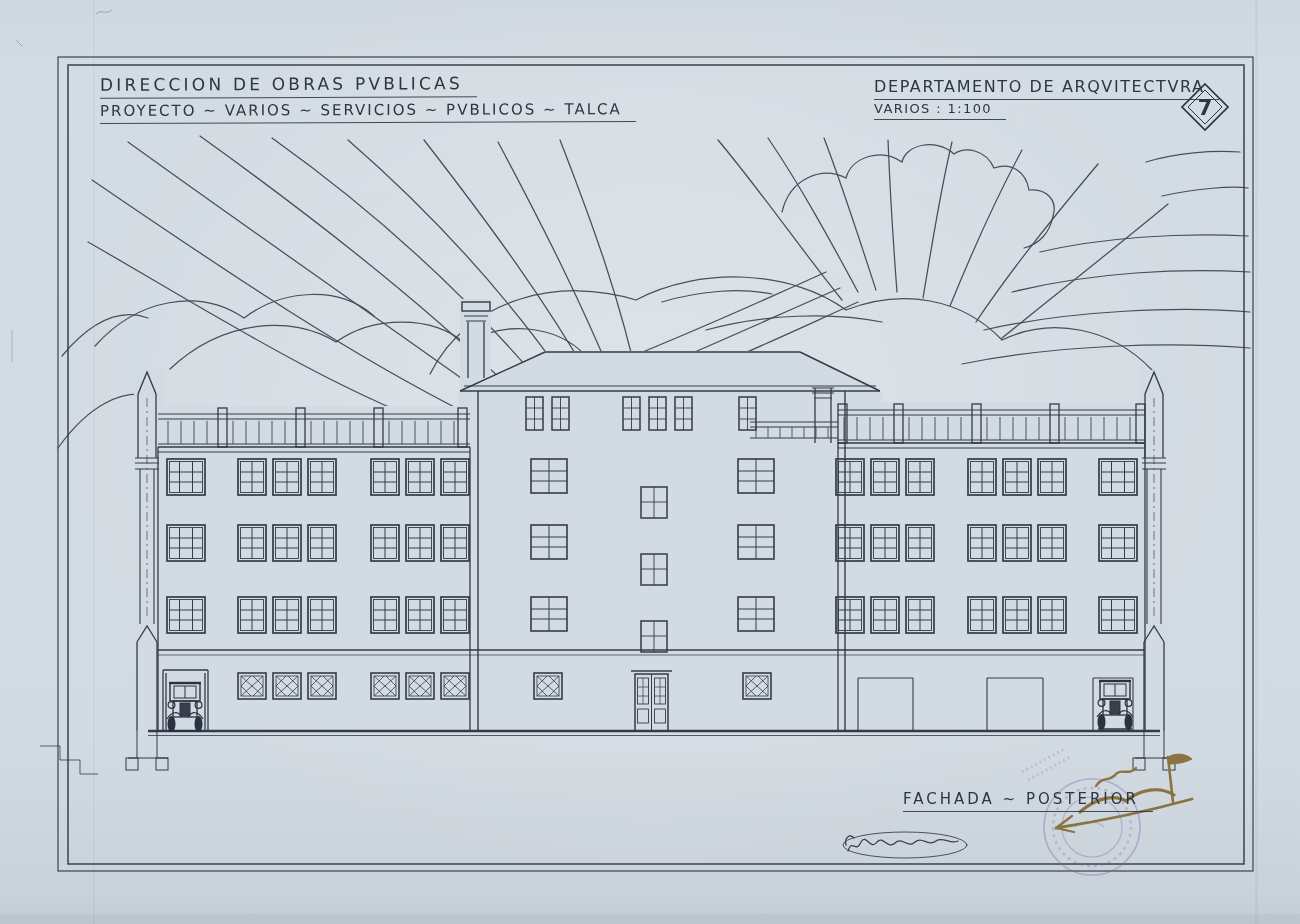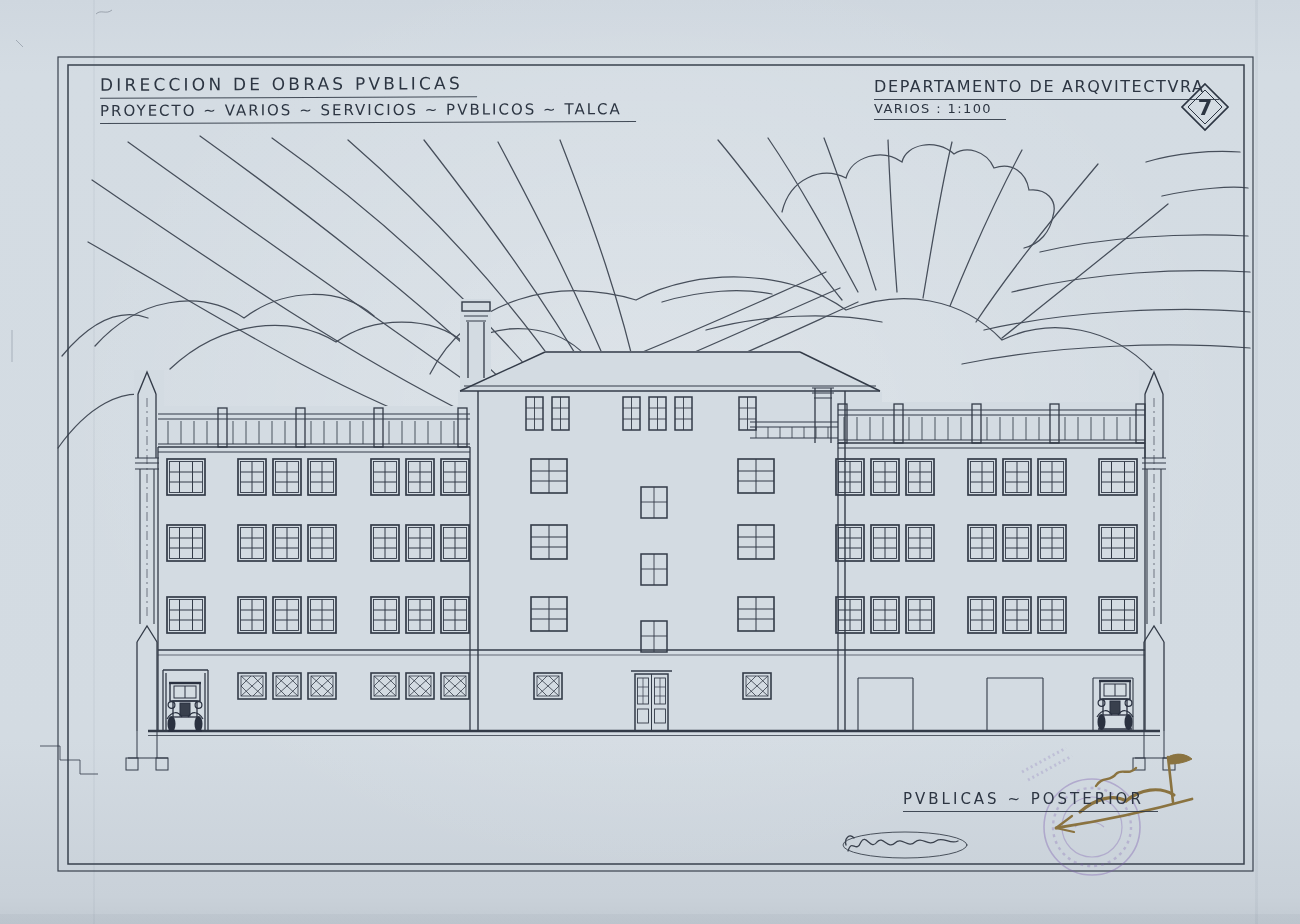--- a/index.html
+++ b/index.html
@@ -339,16 +339,16 @@
 <div class="hand t-left2">
   <span class="u">PROYECTO ~ VARIOS ~ SERVICIOS ~ PVBLICOS ~ TALCA</span>
 </div>
 <div class="hand t-right1">
   <span class="u">DEPARTAMENTO DE ARQVITECTVRA</span>
 </div>
 <div class="hand t-right2">
   <span class="u">VARIOS : 1:100</span>
 </div>
 <div class="hand caption">
-  <span class="u">PVBLICAS ~ POSTERIOR</span>
+  <span class="u">FACHADA ~ POSTERIOR</span>
 </div>
 
 </div>
 
 </body></html>

